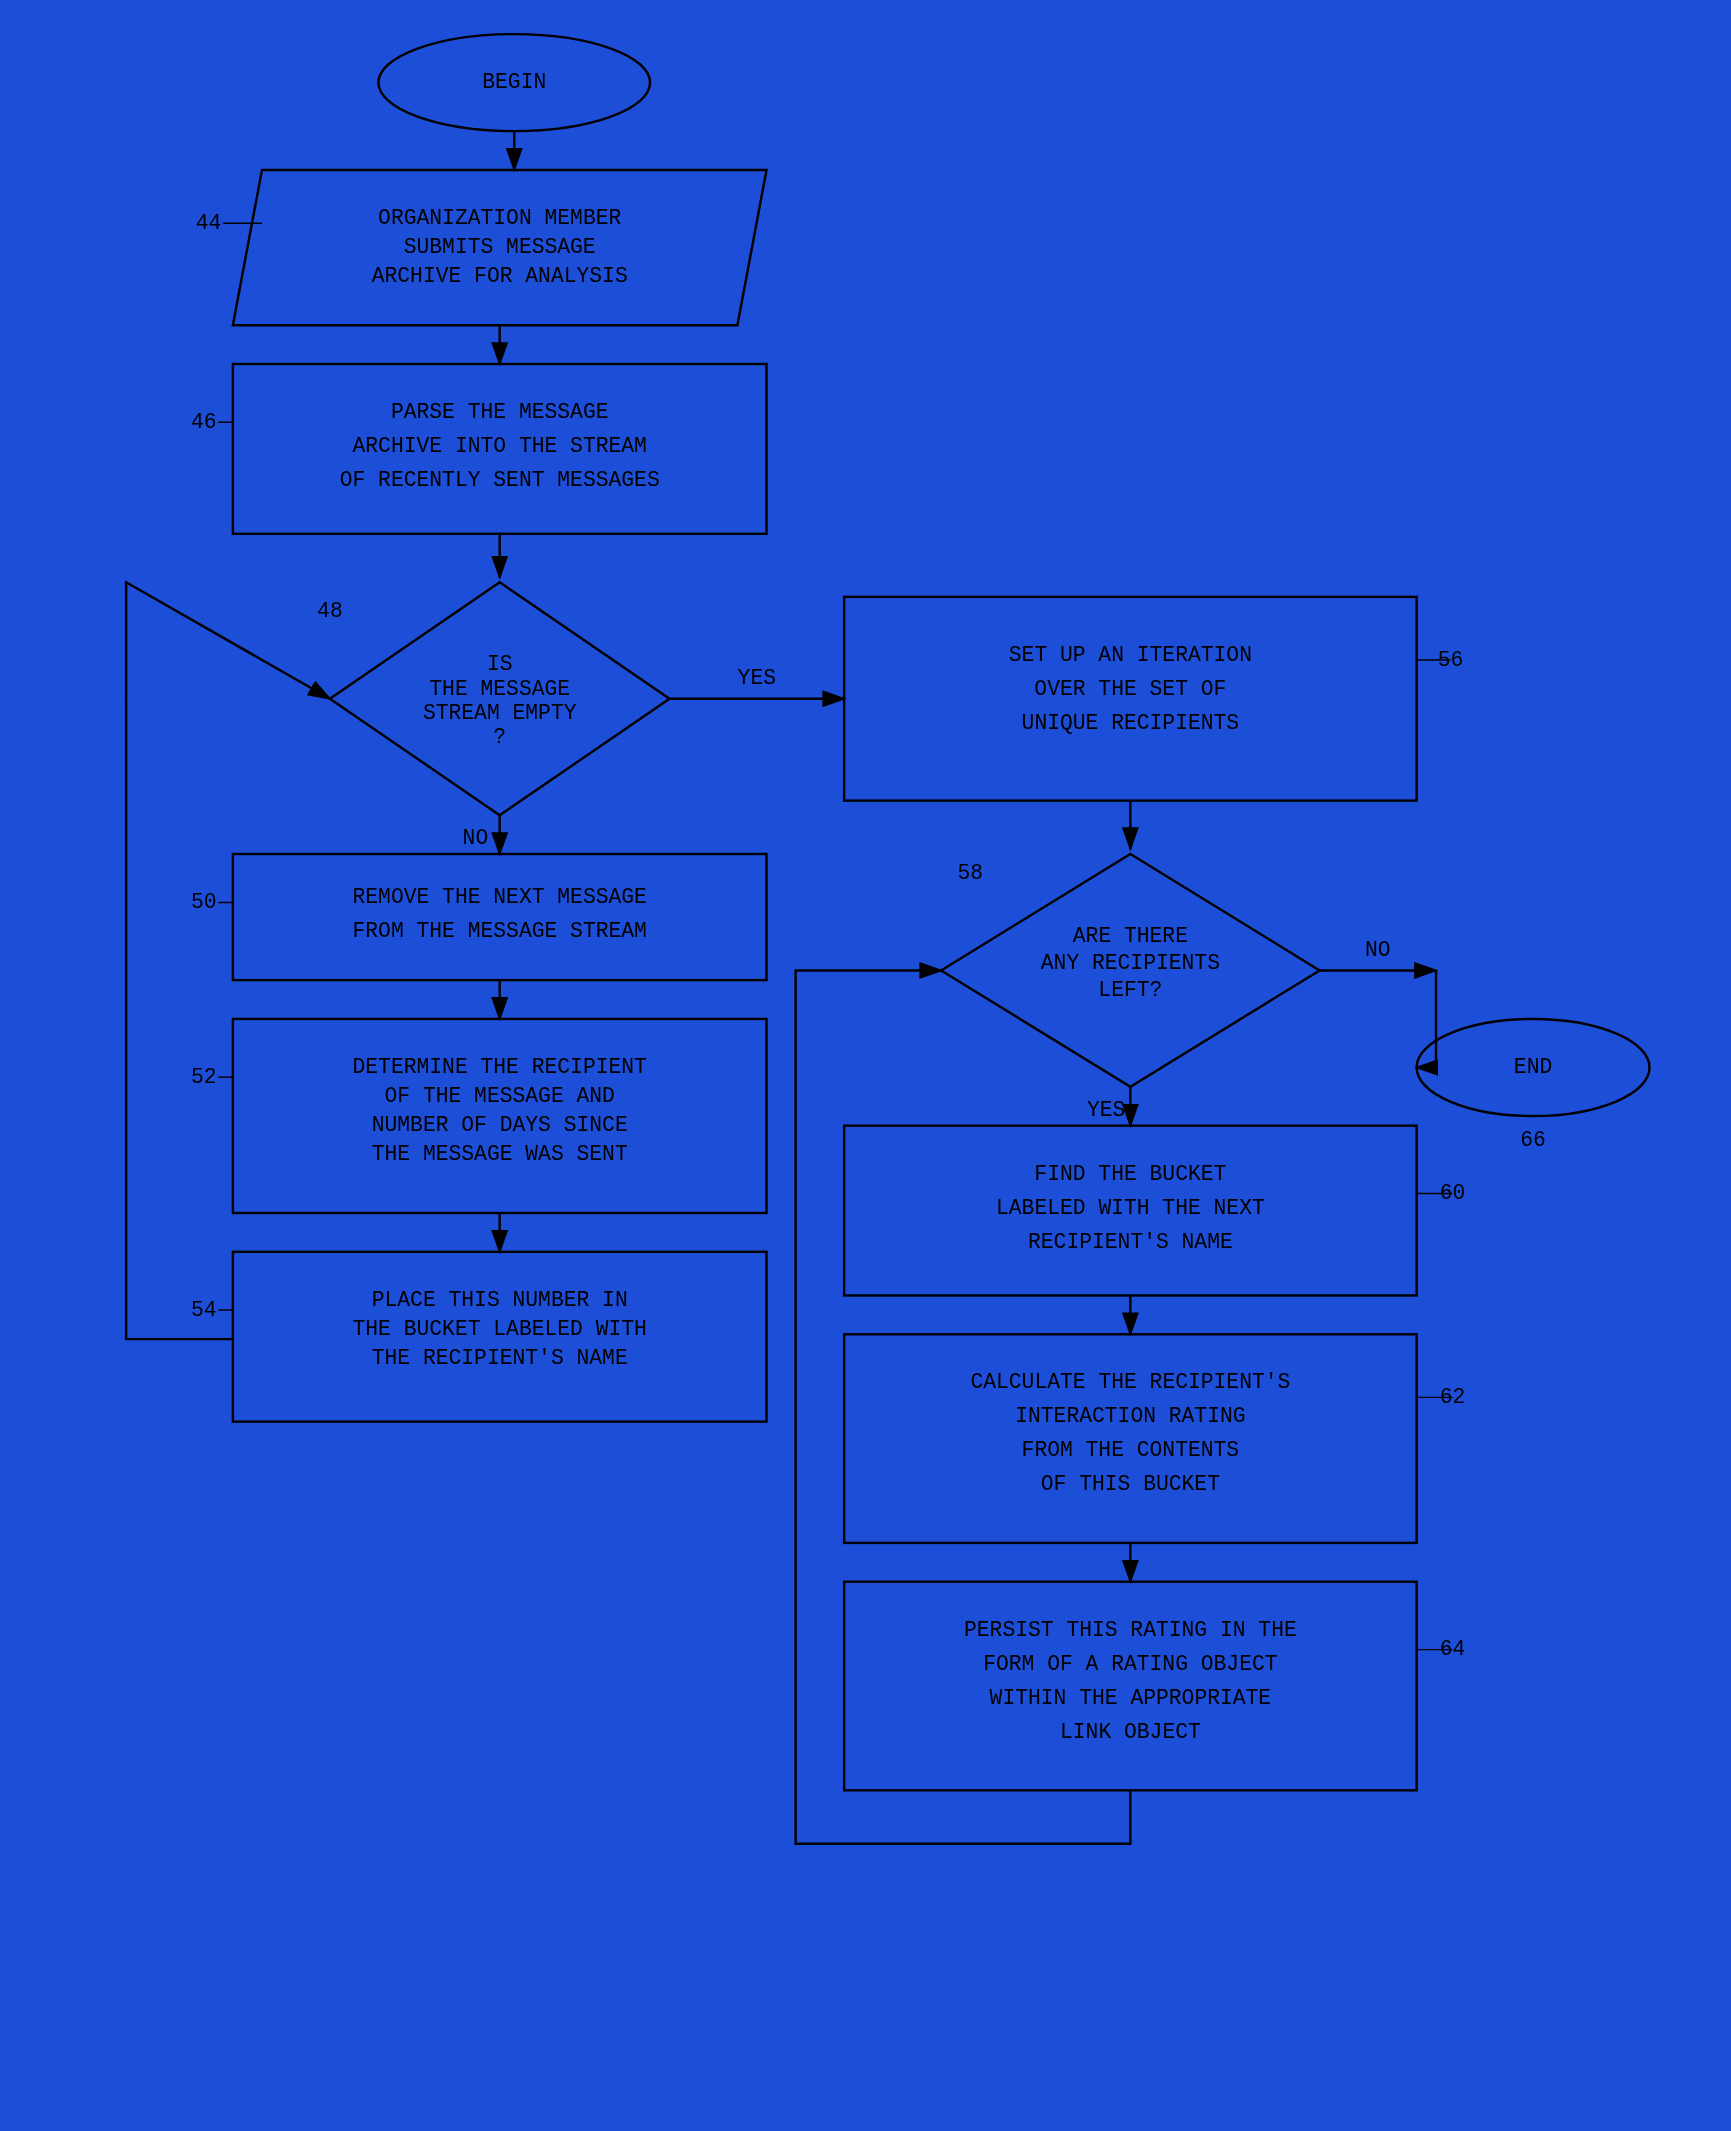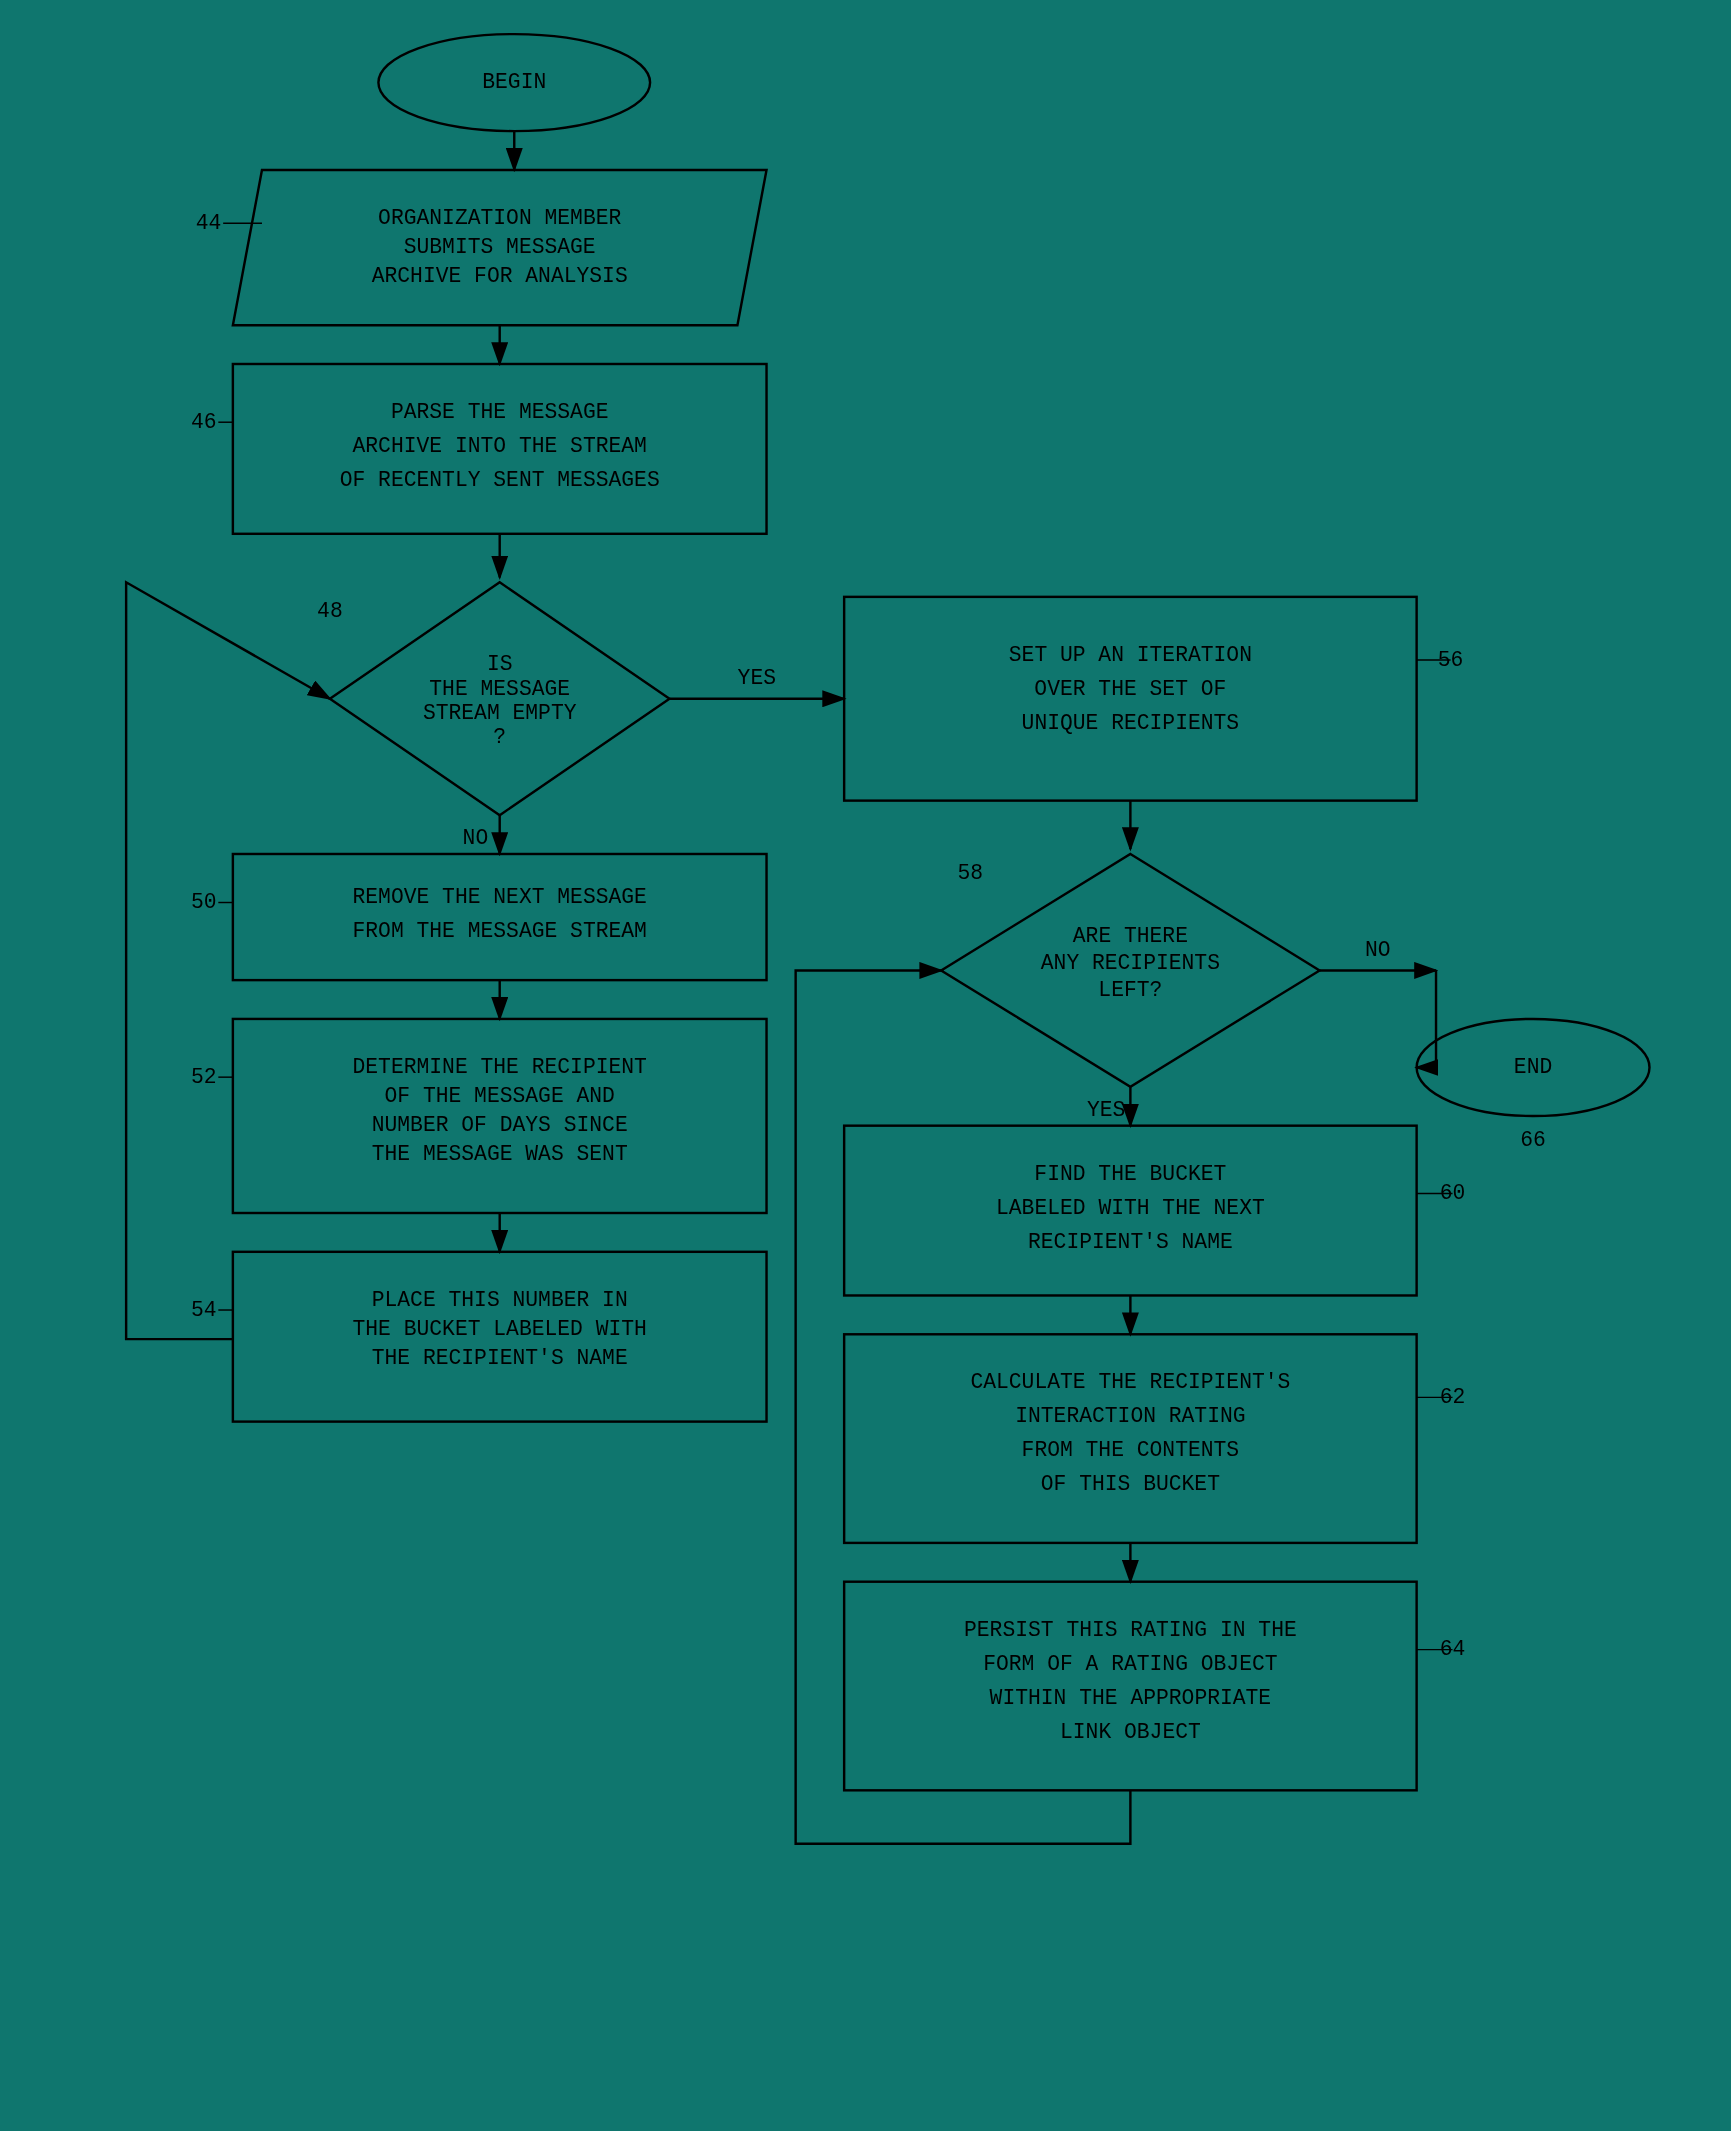--- a/index.html
+++ b/index.html
@@ -8,21 +8,21 @@
       font-family: 'Courier New', Courier, monospace;
       width: 1731px;
       min-height: 2132px;
       position: relative;
       overflow: hidden;
     }
     .flowchart-container {
       position: relative;
       width: 1731px;
       height: 2132px;
-      background: #0f766e;
+      background: #1d4ed8;
       padding-left: 32px;
     }
     
     .flowchart-svg {
       position: absolute;
       top: 0; left: 0;
       width: 1731px;
       height: 2132px;
     }
     .node-label {

